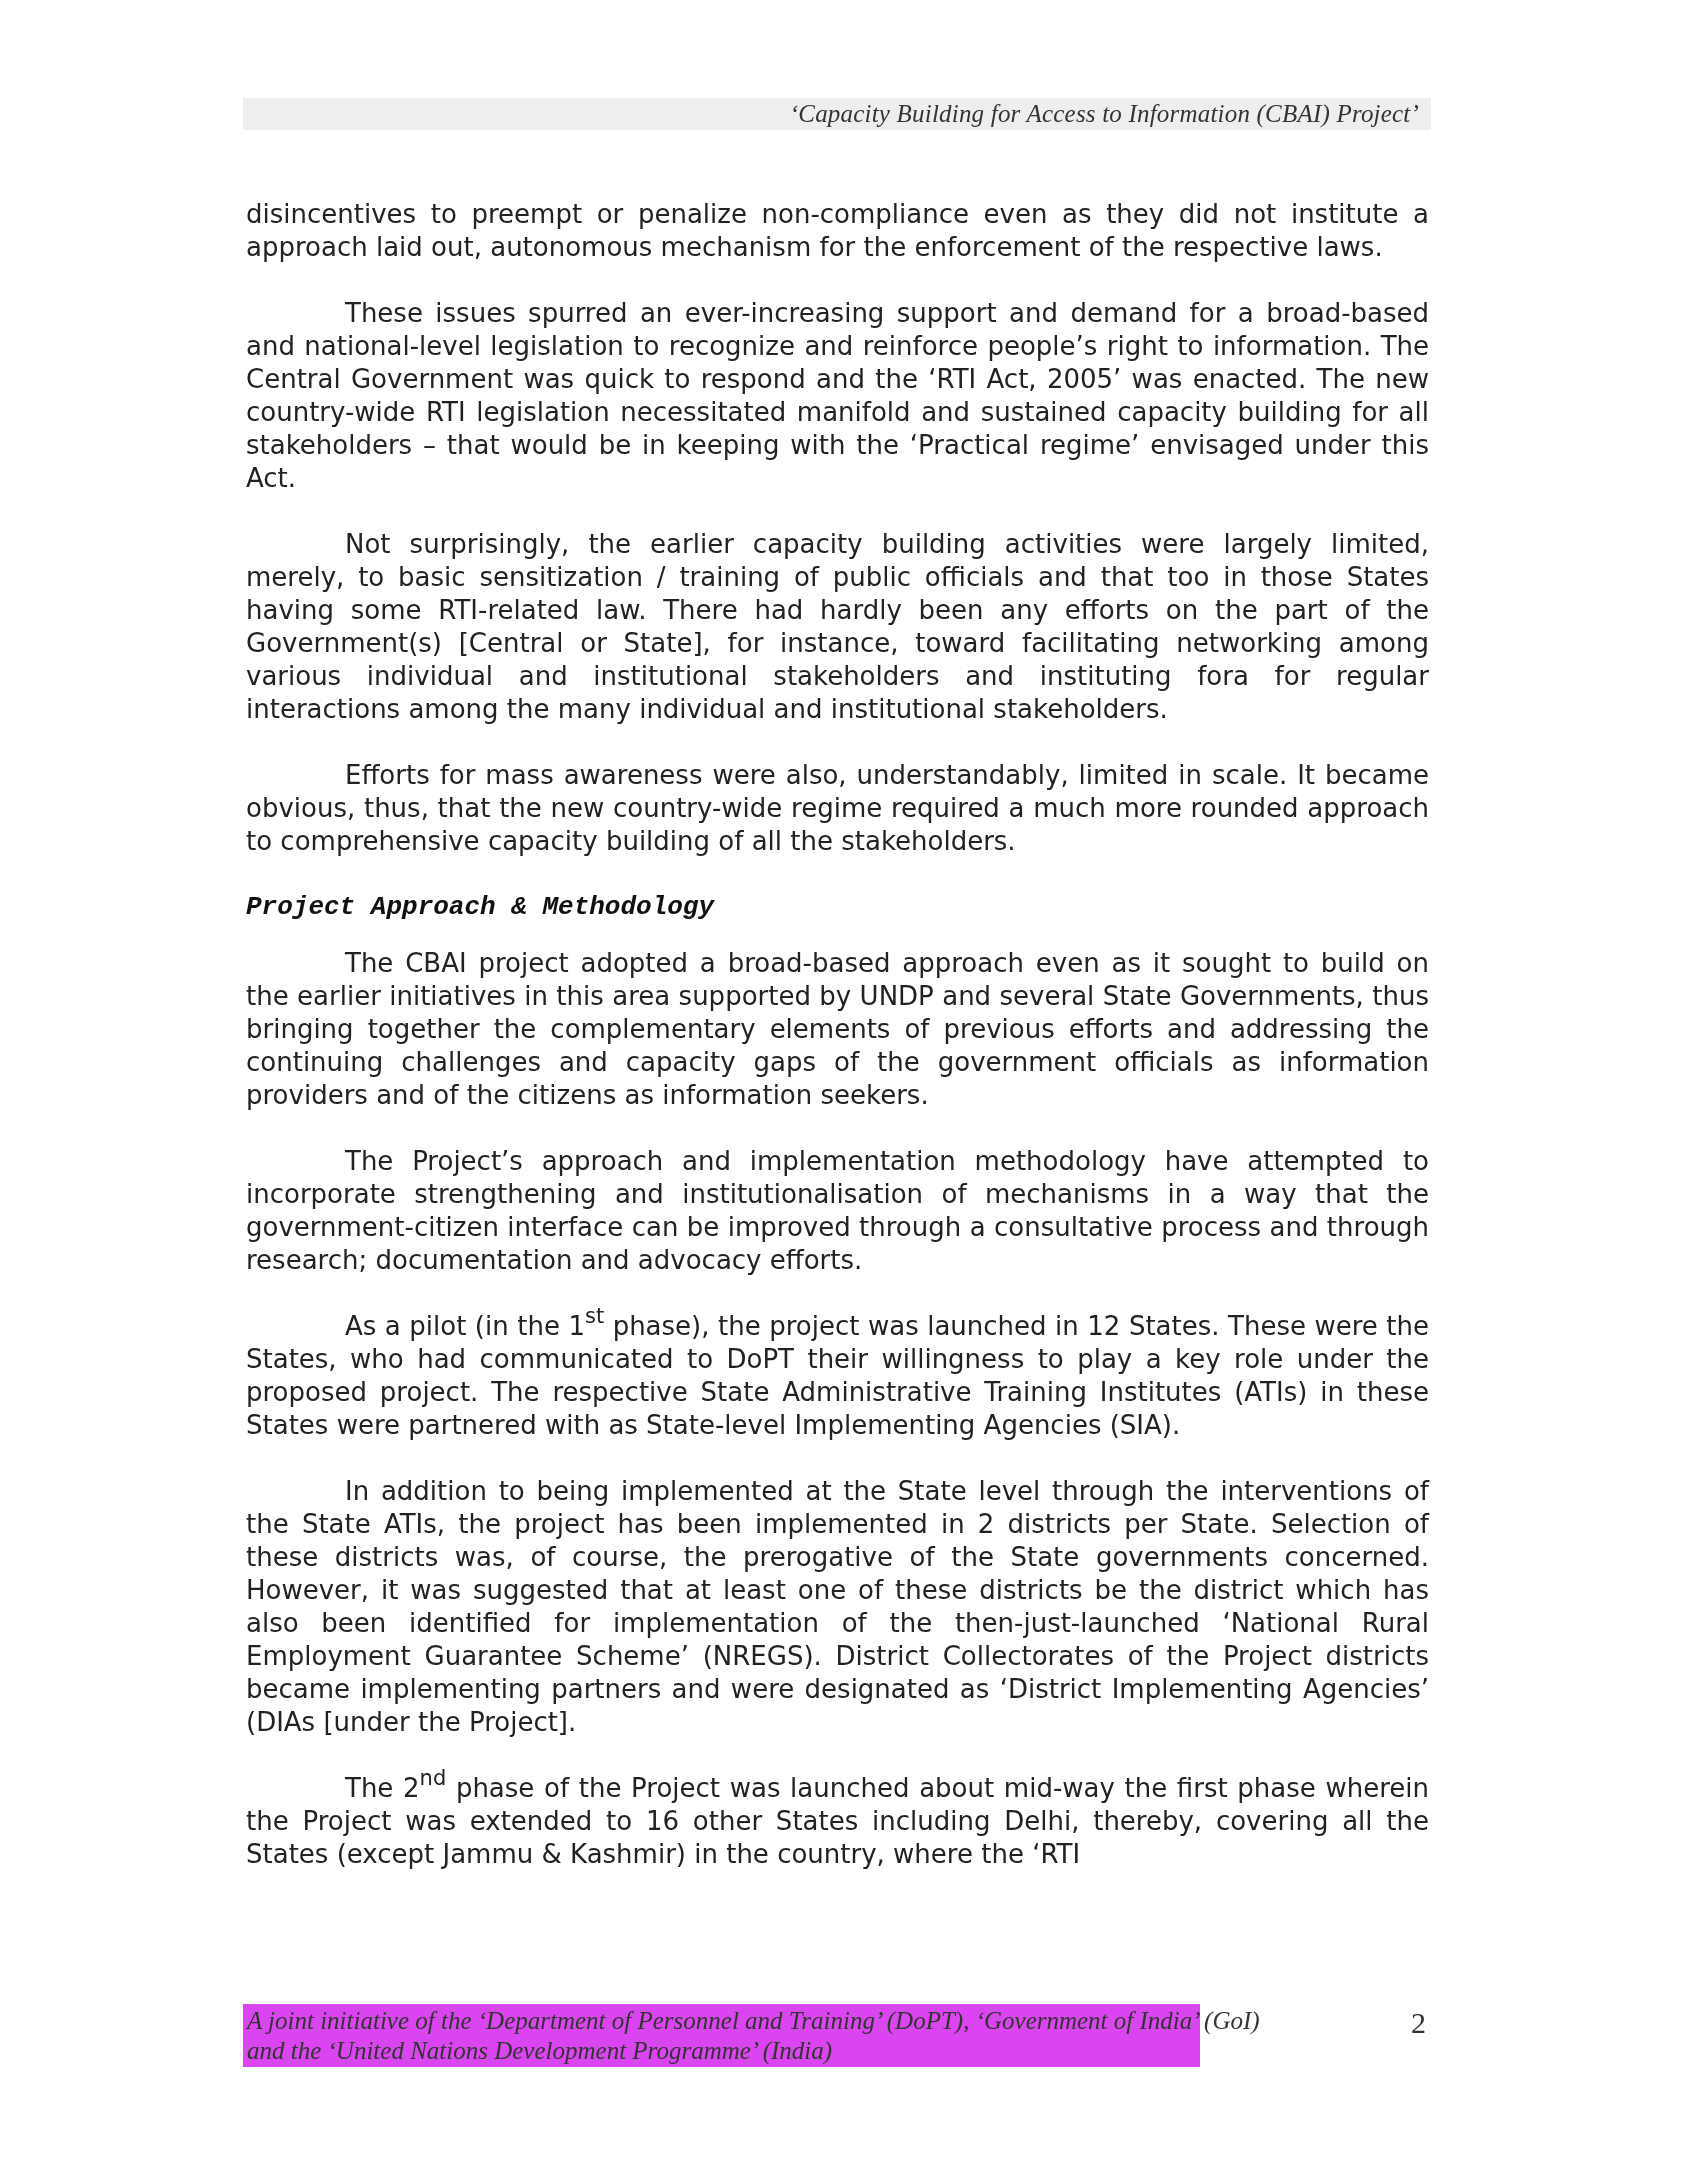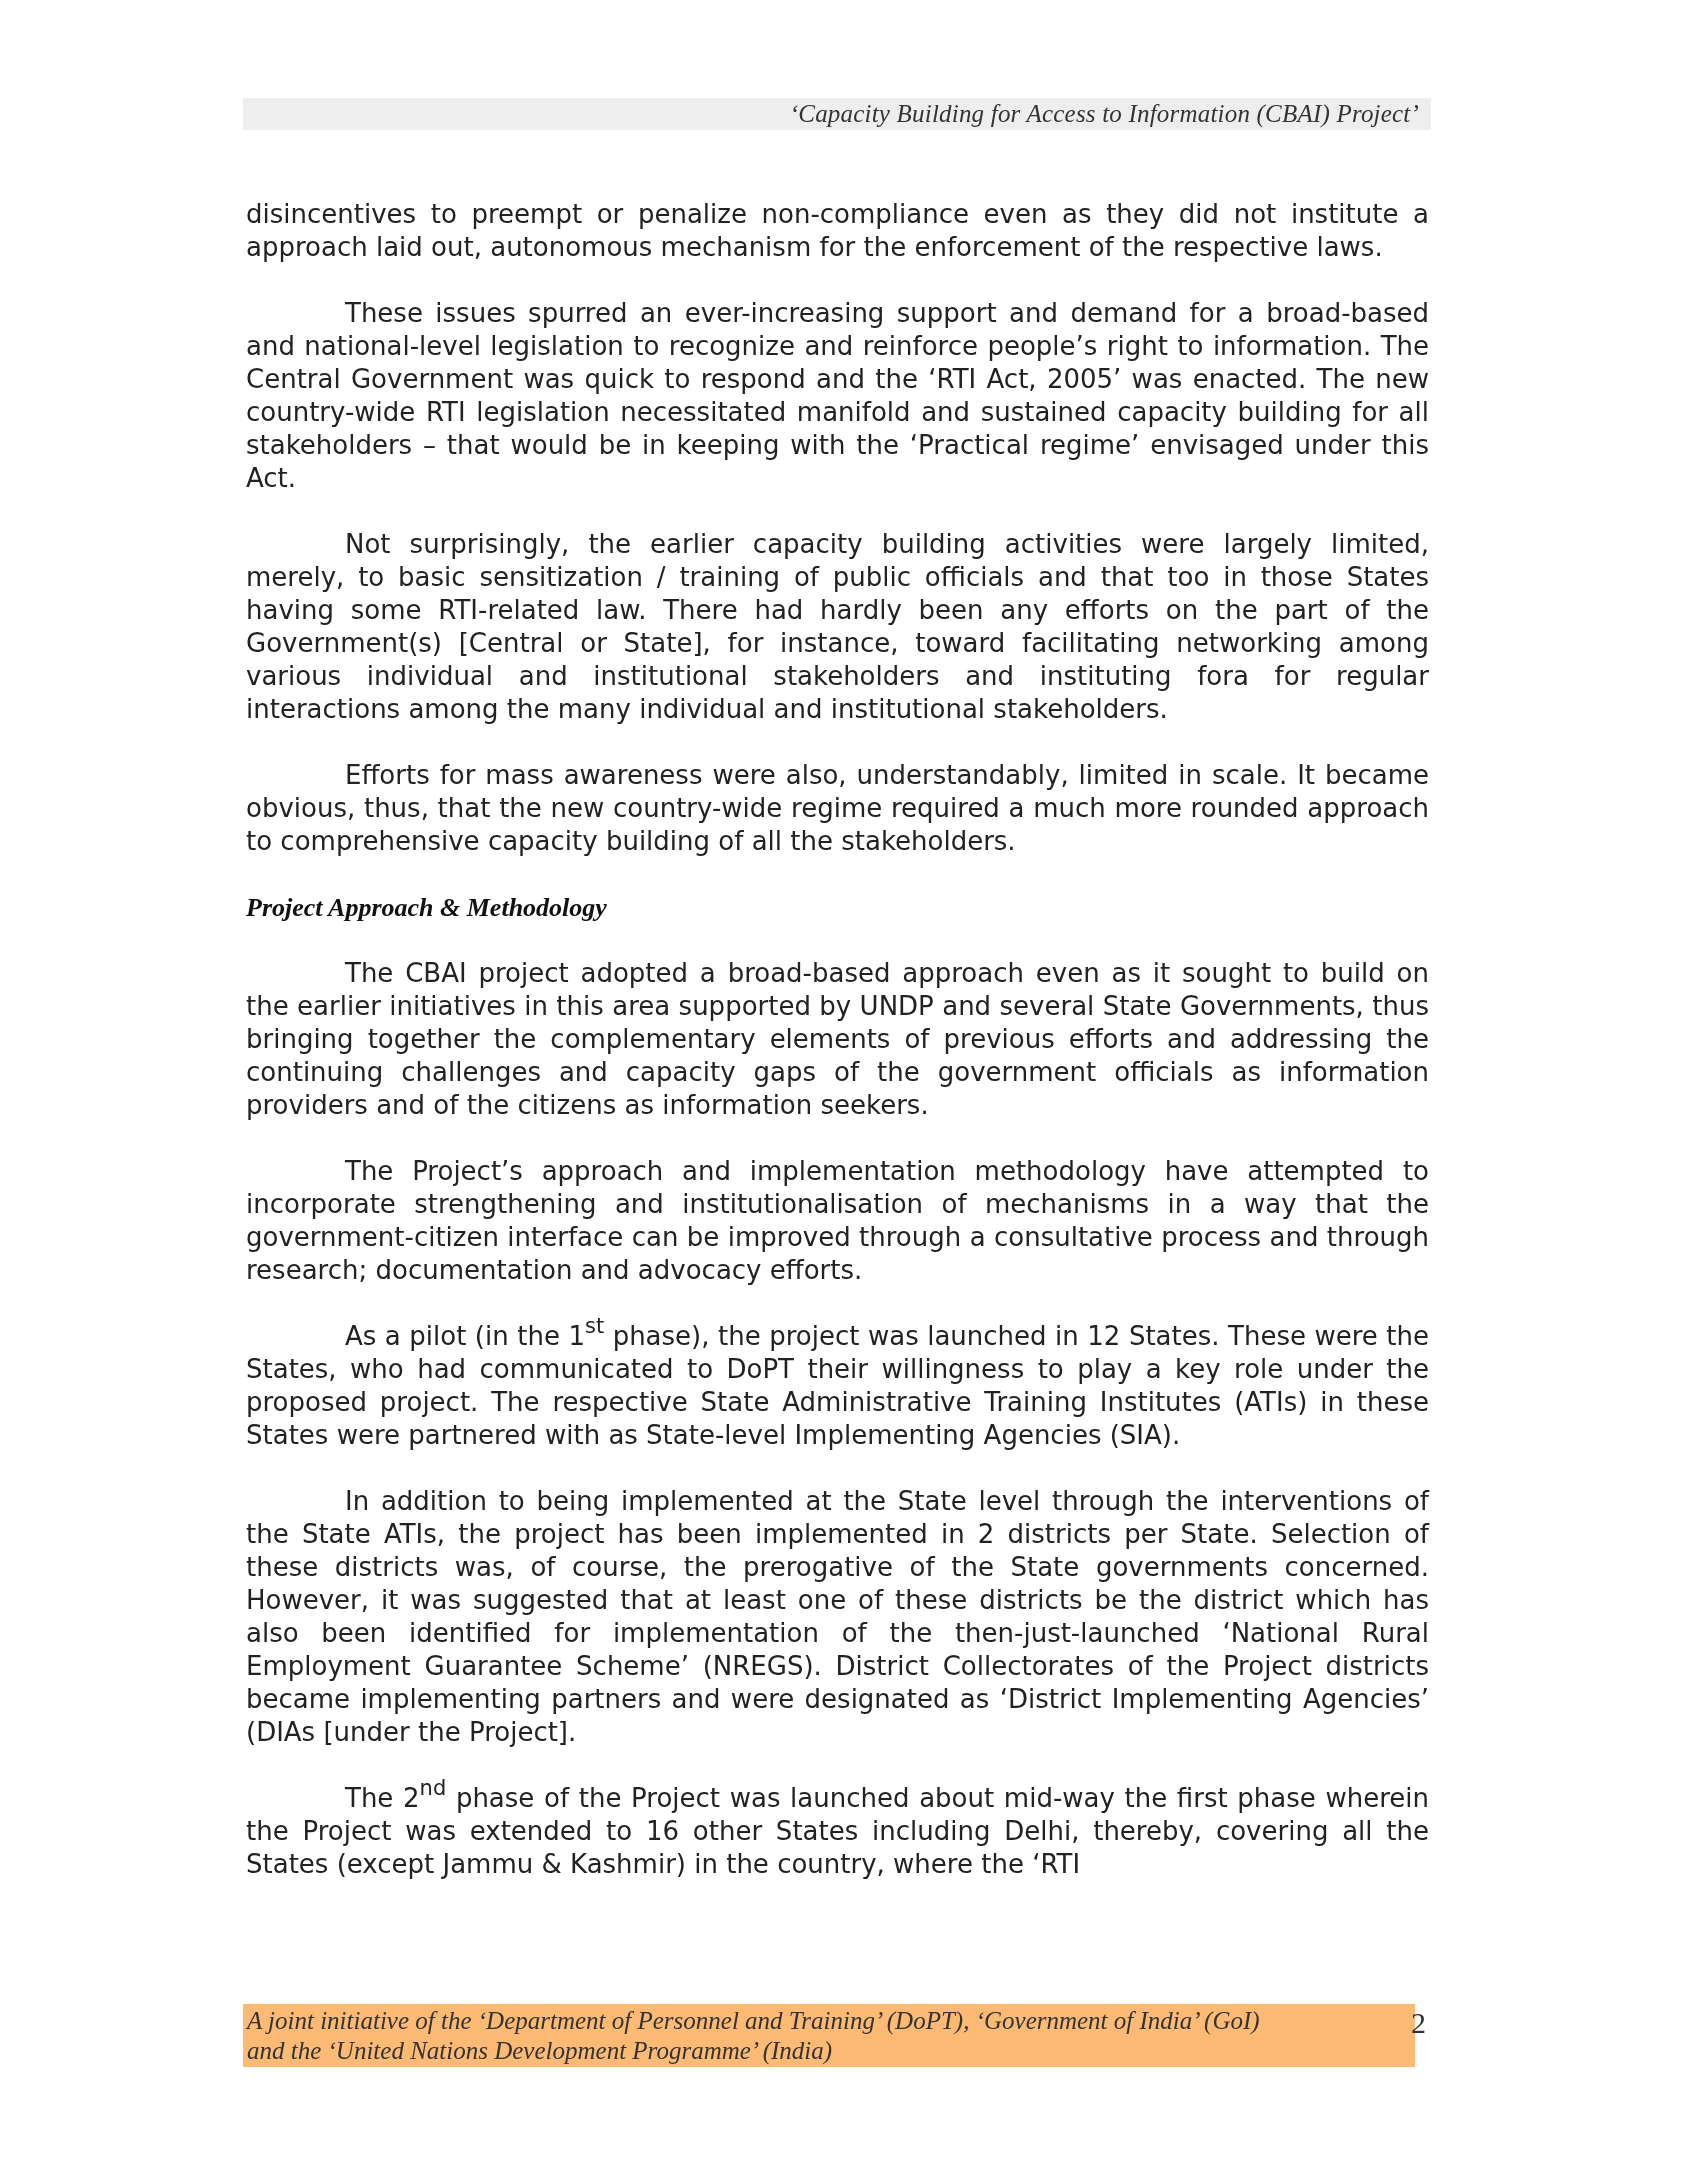--- a/index.html
+++ b/index.html
@@ -15,27 +15,27 @@
     letter-spacing:0.2px;
   }
   .body-text {
     position:absolute; left:246px; top:198px; width:1183px;
     font-family:"DejaVu Sans", sans-serif; font-size:26px; line-height:33px;
     color:#222;
   }
   .para { text-align:justify; margin:0 0 33px 0; }
   .para.indent { text-indent:99px;margin-top:16px; }
   .heading {
-    font-family:Liberation Serif, serif; font-weight:bold; font-style:italic;
-    font-size:26px; margin:0 0 33px 0; color:#111;
+    font-family:Liberation Mono, monospace; font-weight:bold; font-style:italic;
+    font-size:26px; margin:0 0 23px 0; color:#111;
   }
   sup { font-size:21px; line-height:0; vertical-align:super; position:relative; top:-2px; }
   .footer-band {
-    position:absolute; left:243px; top:2004px; width:1172px; height:63px;
-    background:#fdba74;
+    position:absolute; left:243px; top:2004px; width:957px; height:63px;
+    background:#d946ef;
   }
   .footer-text {
     position:absolute; left:4px; top:2px; width:1129px;
     font-family:"Liberation Serif", serif; font-style:italic; font-size:25px; line-height:30px; color:#333;
   }
   .page-number {
     position:absolute; left:1411px; top:2006px;
     font-family:"Liberation Serif", serif; font-size:30px; color:#333;
   }
 </style>

